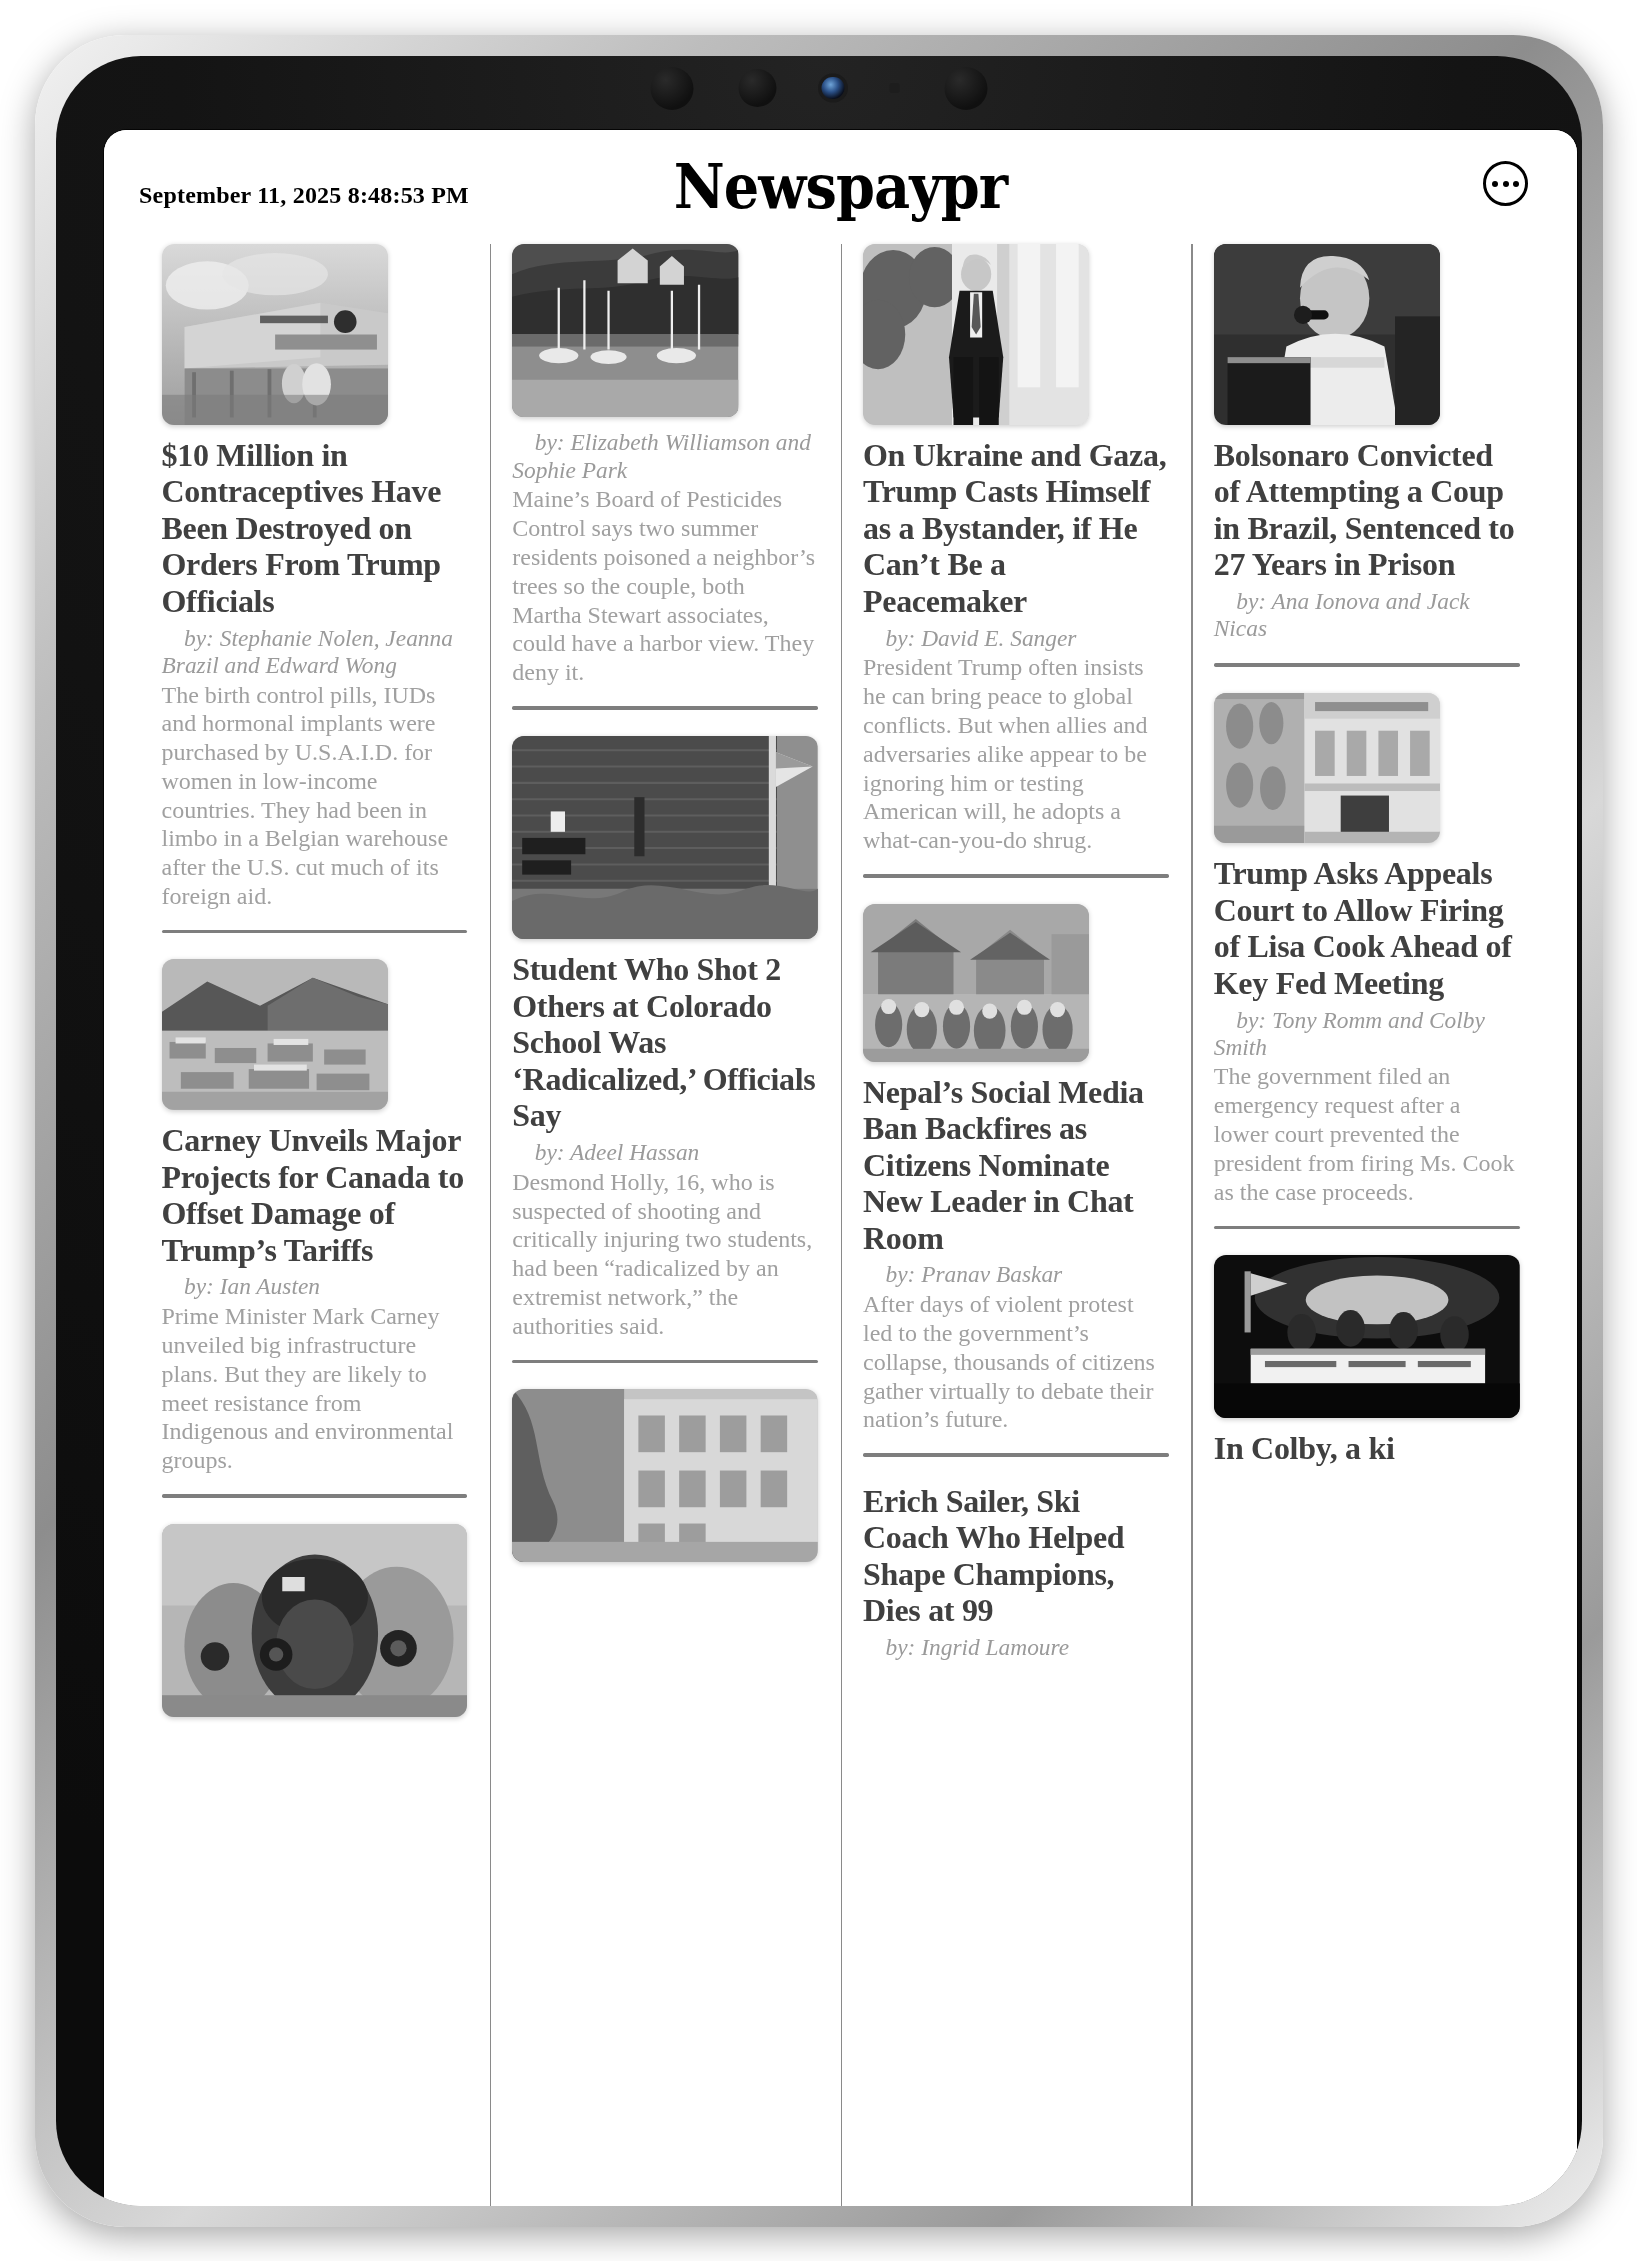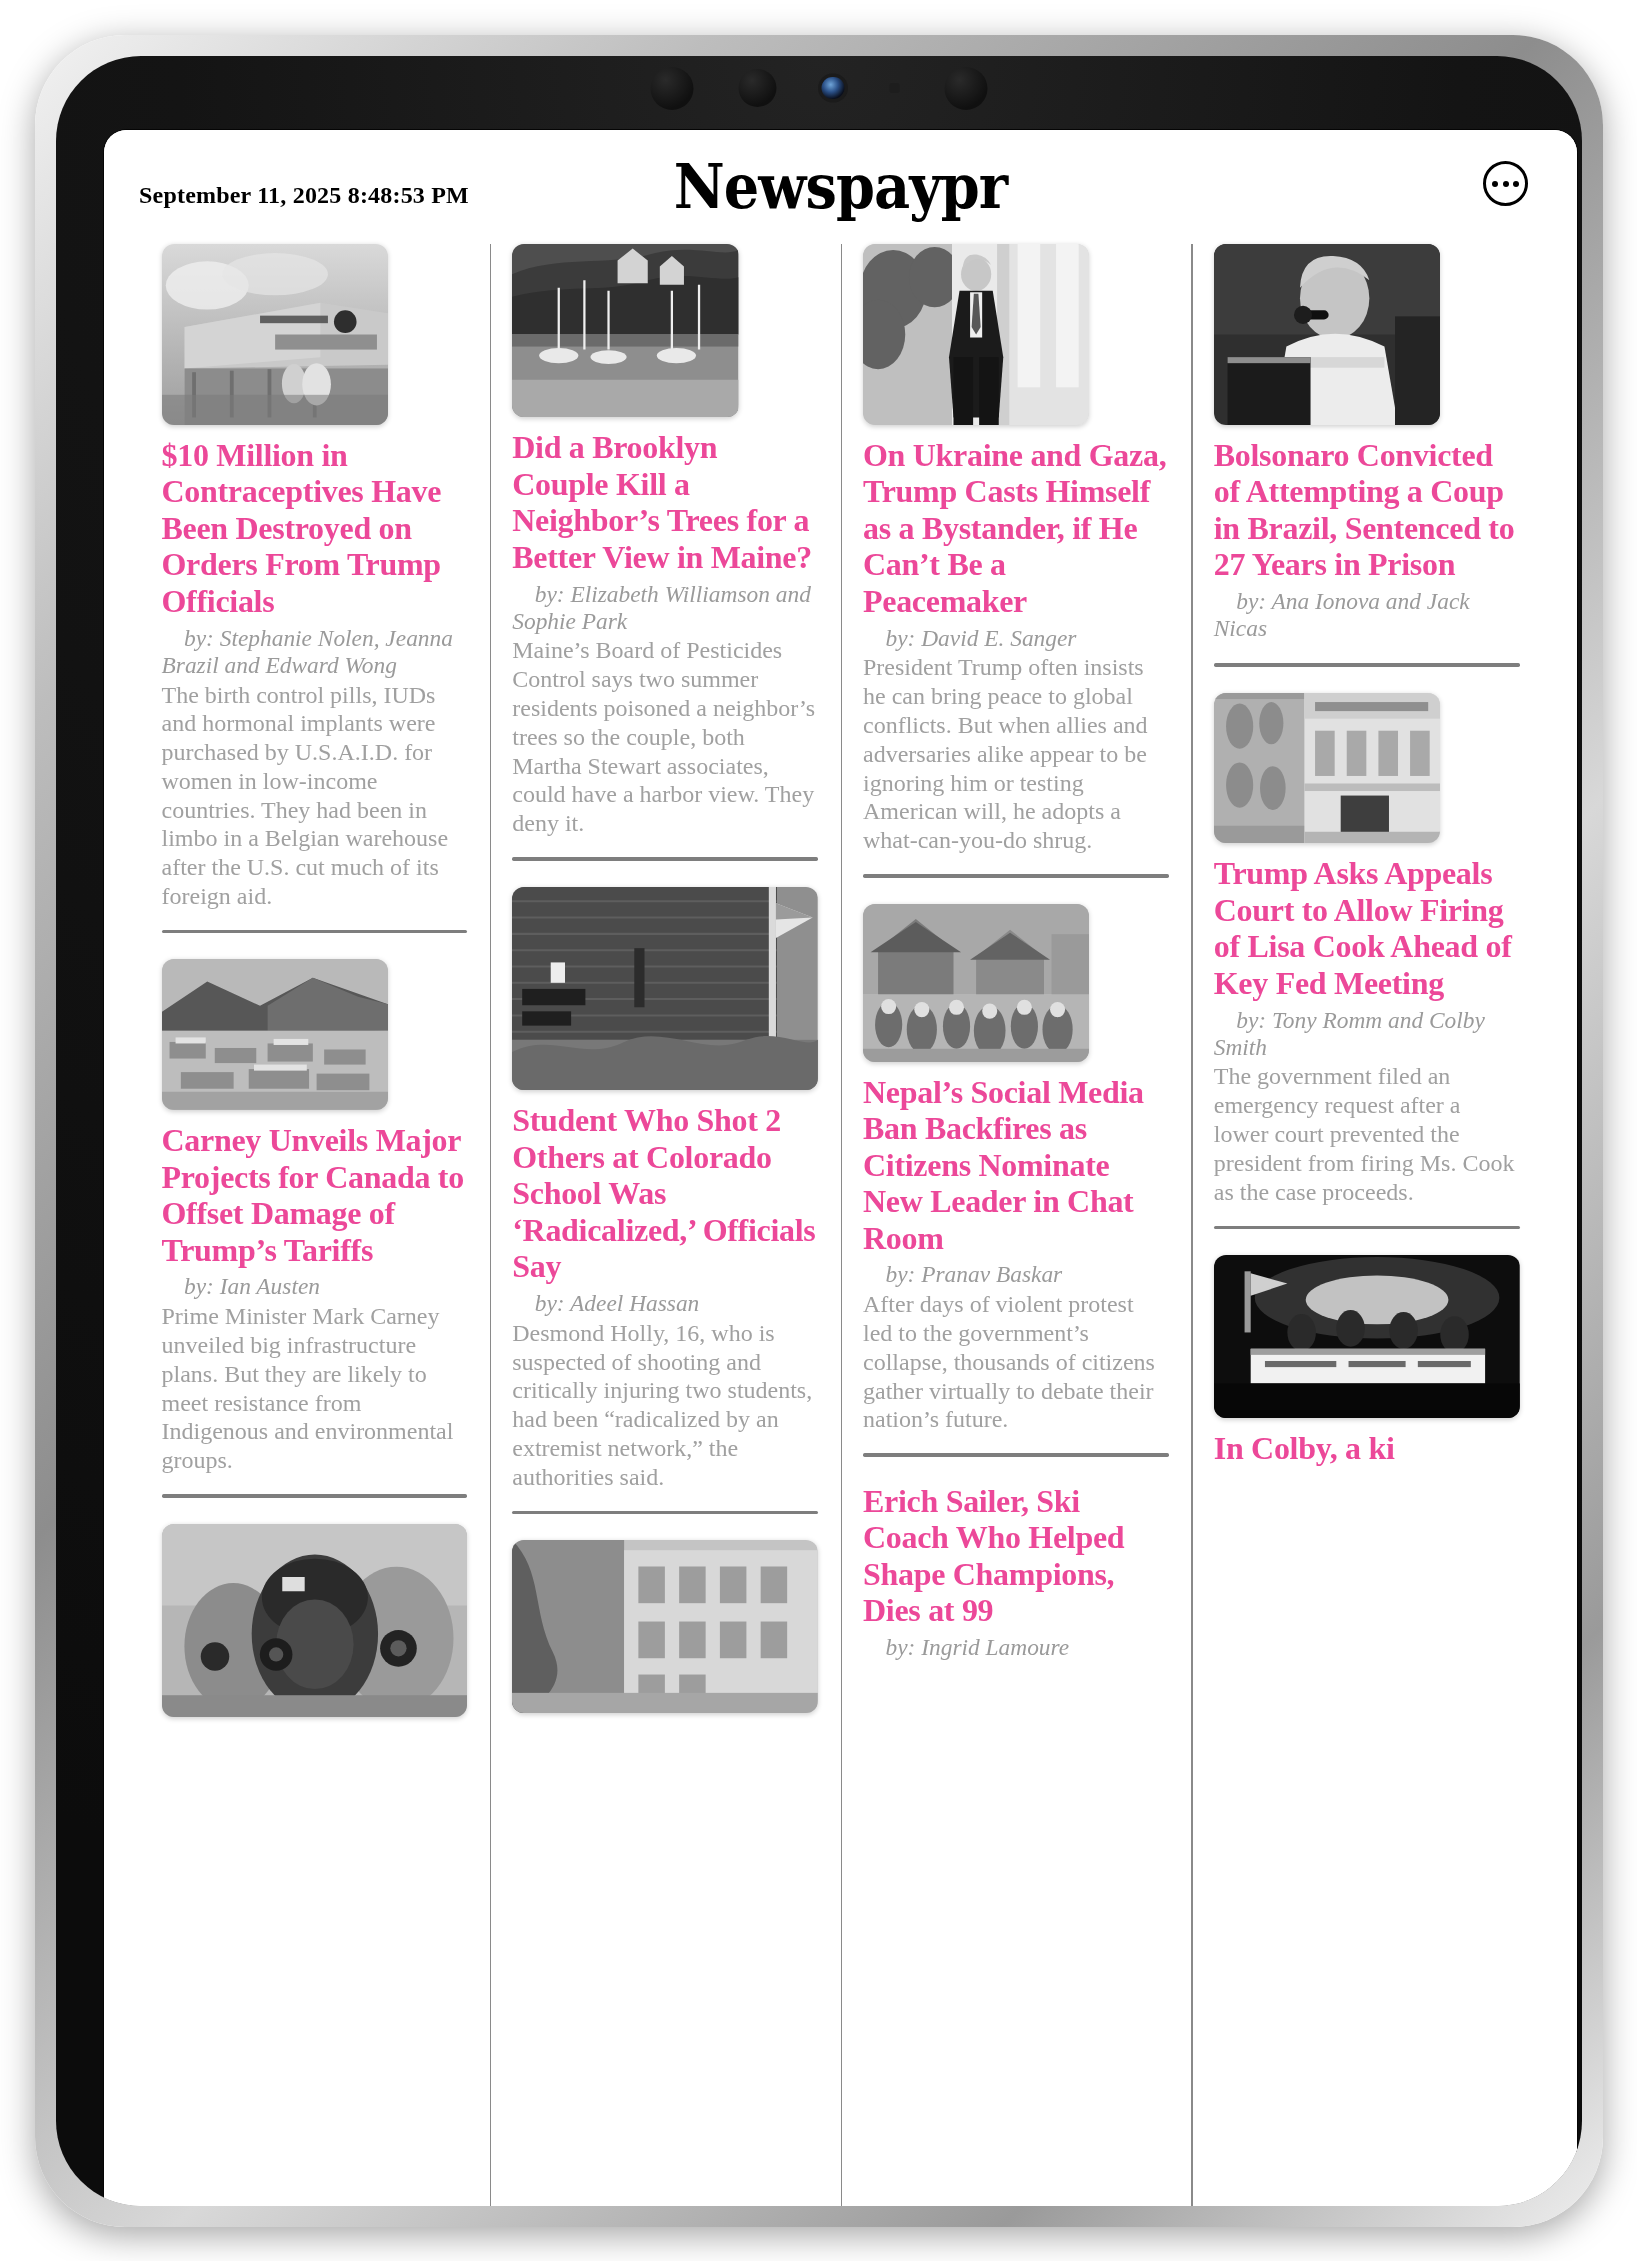--- a/index.html
+++ b/index.html
@@ -156,21 +156,21 @@
   }
   .thumb svg { display: block; width: 100%; height: auto; }
   .thumb.square { width: 74%; }
   .thumb.wide { width: 100%; }
 
   .headline {
     font-family: "Liberation Serif", "DejaVu Serif", serif;
     font-weight: 700;
     font-size: 32px;
     line-height: 1.14;
-    color: #ec4899;
+    color: #404040;
     letter-spacing: -0.3px;
     margin-bottom: 5.2px;
   }
   .byline {
     font-family: "Liberation Serif", "DejaVu Serif", serif;
     font-style: italic;
     font-size: 23.4px;
     line-height: 1.16;
     color: #9a9a9a;
     text-indent: 22.5px;
@@ -325,21 +325,20 @@
                     <line x1="248" y1="54" x2="248" y2="140"></line>
                   </g>
                   <g fill="#e9e9e9">
                     <ellipse cx="62" cy="148" rx="26" ry="10"></ellipse>
                       <ellipse cx="128" cy="150" rx="24" ry="9"></ellipse>
                     <ellipse cx="218" cy="148" rx="26" ry="10"></ellipse>
                   </g>
                   <rect x="0" y="180" width="300" height="50" fill="#a9a9a9"></rect>
                 </svg>
               </div>
-              <div class="headline">Did a Brooklyn Couple Kill a Neighbor’s Trees for a Better View in Maine?</div>
               <div class="byline">by: Elizabeth Williamson and Sophie Park</div>
               <div class="summary">Maine’s Board of Pesticides Control says two summer residents poisoned a neighbor’s trees so the couple, both Martha Stewart associates, could have a harbor view. They deny it.</div>
             </div>
 
             <div class="article">
               <div class="thumb wide">
                 <svg viewBox="0 0 300 200" preserveAspectRatio="none">
                   <rect width="300" height="200" fill="#8f8f8f"></rect>
                   <rect x="0" y="0" width="260" height="150" fill="#4b4b4b"></rect>
                   <g stroke="#5e5e5e" stroke-width="2">

